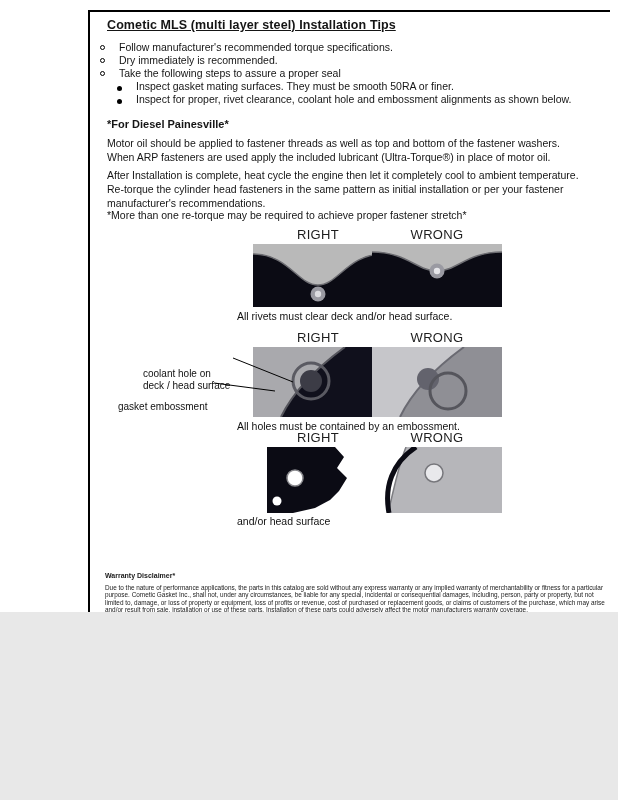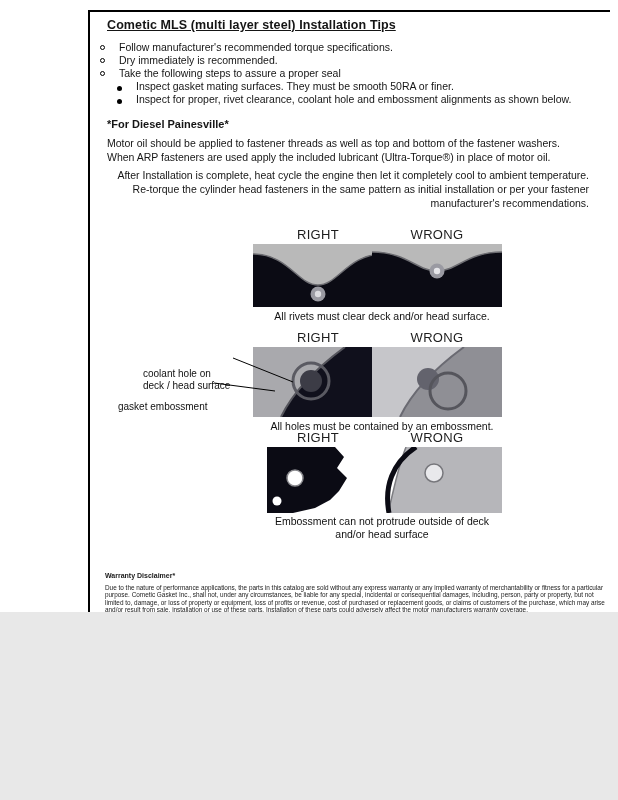--- a/index.html
+++ b/index.html
@@ -14,34 +14,34 @@
 
   .tips { position:absolute; left:100px; top:41px; width:505px; font-size:10.5px; }
   .bullet { display:flex; gap:14px; align-items:flex-start; line-height:13px; }
   .bullet.sub { margin-left:17px;align-items:center; }
   .marker-open { flex:0 0 auto; width:5px; height:5px; border:1px solid #000; border-radius:50%; margin-top:4px; }
   .marker-filled { flex:0 0 auto; width:5px; height:5px; background:#000; border-radius:50%; margin-top:4px; }
 
   .diesel-heading { position:absolute; left:107px; top:118px; font-size:11px; font-weight:bold; }
   .para { position:absolute; left:107px; width:482px; font-size:10.5px; line-height:13.8px; }
   .para.p1 { top:137px; }
-  .para.p2 { top:169px;text-align:right; }
+  .para.p2 { top:169px; }
   .note { position:absolute; left:107px; top:209px; width:482px; font-size:10.5px; }
 
   .dlabel { position:absolute; width:130px; text-align:center; font-size:13px; color:#1d1d1d; letter-spacing:.3px; }
   .col-l { left:253px; } .col-r { left:372px; }
   .lr1 { top:227px; } .lr2 { top:330px; } .lr3 { top:430px; }
 
   .diag { position:absolute; width:130px; line-height:0; }
   .ir1 { top:244px; height:63px; }
   .ir2 { top:347px; height:70px; }
   .ir3 { top:447px; height:66px; }
   .diag svg { width:100%; height:100%; display:block; }
 
-  .caption { position:absolute; left:237px; width:290px; font-size:10.5px; line-height:13px; color:#111;text-align:center; }
+  .caption { position:absolute; left:237px; width:290px; font-size:10.5px; line-height:13px; color:#111; }
   .cap1 { top:310px; } .cap2 { top:420px; } .cap3 { top:515px; }
 
   .ann { position:absolute; font-size:10px; line-height:11.5px; color:#111;margin-top:24px; }
   .ann-coolant { left:143px; top:344px; }
   .ann-emboss { left:118px; top:377px;text-align:right; }
   .ann span { display:block; }
   .connectors { position:absolute; left:200px; top:352px; width:110px; height:50px; pointer-events:none; z-index:5; }
 
   .warranty { position:absolute; left:105px; top:572px; width:506px; font-size:6.4px; line-height:7.6px; color:#1a1a1a; }
   .warranty .w-head { font-weight:bold; font-size:7px; margin-bottom:4px; }
@@ -79,20 +79,21 @@
     </div>
     <div class="bullet sub">
       <span class="marker-filled"></span>
       <span>Inspect for proper, rivet clearance, coolant hole and embossment alignments as shown below.</span>
     </div>
   </div>
 
   <div class="diesel-heading">*For Diesel Painesville*</div>
   <p class="para p1">Motor oil should be applied to fastener threads as well as top and bottom of the fastener washers. When ARP fasteners are used apply the included lubricant (Ultra-Torque®) in place of motor oil.</p>
   <p class="para p2">After Installation is complete, heat cycle the engine then let it completely cool to ambient temperature. Re-torque the cylinder head fasteners in the same pattern as initial installation or per your fastener manufacturer's recommendations.</p>
+  <p class="note">*More than one re-torque may be required to achieve proper fastener stretch*</p>
 
   <div class="dlabel col-l lr1">RIGHT</div>
   <div class="dlabel col-r lr1">WRONG</div>
 
   <figure class="diag col-l ir1">
     <svg viewBox="0 0 130 63">
       <rect width="130" height="63" fill="#b9b9b9"></rect>
       <path d="M0,10 C35,10 45,41 65,41 C85,41 95,10 130,10 L130,63 L0,63 Z" fill="#0b0b14"></path>
       <path d="M0,10 C35,10 45,41 65,41 C85,41 95,10 130,10" fill="none" stroke="#6d6d72" stroke-width="1.5"></path>
       <circle cx="65" cy="50" r="7.5" fill="#9a9aa2"></circle>
@@ -160,21 +161,20 @@
   <figure class="diag col-r ir3">
     <svg viewBox="0 0 130 66">
       <rect width="130" height="66" fill="#ffffff"></rect>
       <path d="M34,0 L130,0 L130,66 L16,66 C22,42 26,20 34,0 Z" fill="#b6b6ba"></path>
       <path d="M34,0 C26,20 22,42 16,66" fill="none" stroke="#7d7d82" stroke-width="1.5"></path>
       <circle cx="62" cy="26" r="9" fill="#e9e9ec" stroke="#77777c" stroke-width="1.5"></circle>
       <path d="M44,0 C20,16 12,40 17,66" fill="none" stroke="#0b0b14" stroke-width="5"></path>
     </svg>
   </figure>
   <div class="caption cap3">
-    <span style="display:block">Embossment can not protrude outside of deck</span>
     <span style="display:block">and/or head surface</span>
   </div>
 
   <div class="warranty">
     <div class="w-head">Warranty Disclaimer*</div>
     <p>Due to the nature of performance applications, the parts in this catalog are sold without any express warranty or any implied warranty of merchantability or fitness for a particular purpose.  Cometic Gasket Inc., shall not, under any circumstances, be liable for any special, incidental or consequential damages, including, person, party or property, but not limited to, damage, or loss of property or equipment, loss of profits or revenue, cost of purchased or replacement goods, or claims of customers of the purchase, which may arise and/or result from sale, installation or use of these parts.  Installation of these parts could adversely affect the motor manufacturers warranty coverage.</p>
     <p>VENUE-The agreed upon venue, in the event of dispute whatsoever between the parties, whether instituted by either party, including, but not limited to, contract terms, payment terms, delivery, type, defects, sufficiency of product, shall be the Court of Common Pleas, Lake County, Ohio or the Painesville Municipal Court, Lake County, Ohio, depending on the amount in controversy. This agreement shall be governed by and construed under the laws of the State of Ohio.</p>
     <p>All prices and terms are subject to change without notice.</p>
     <p>Terms COD- Secured with a completed dealer/jobber application on File, COD-Company check with a current credit card number on file.  Open accounts may be established by well rated firms.  A credit application is available upon request.  Open accounts are due payable Net 30 days from date of invoice.  No statement will be sent.  If an account becomes 60 or more days past due, it is subject to being placed on credit hold.  No orders will be shipped or new orders accepted until past due balance is paid.  If an account becomes 90 or more days past due, it is subject to being placed for collections.  All costs of collection are the responsibility of the customer, including attorney fees, court costs, and other expenses of litigation.</p>
     <p>Returns- Authorized (RGA) must be obtained in advances on all returns.  A packing slip or invoice number must accompany the merchandise.  No returns after 30 days from invoice date.  All returns are subject to a 25% restocking charge.  All custom designed and custom manufactured gaskets are non-returnable.</p>

